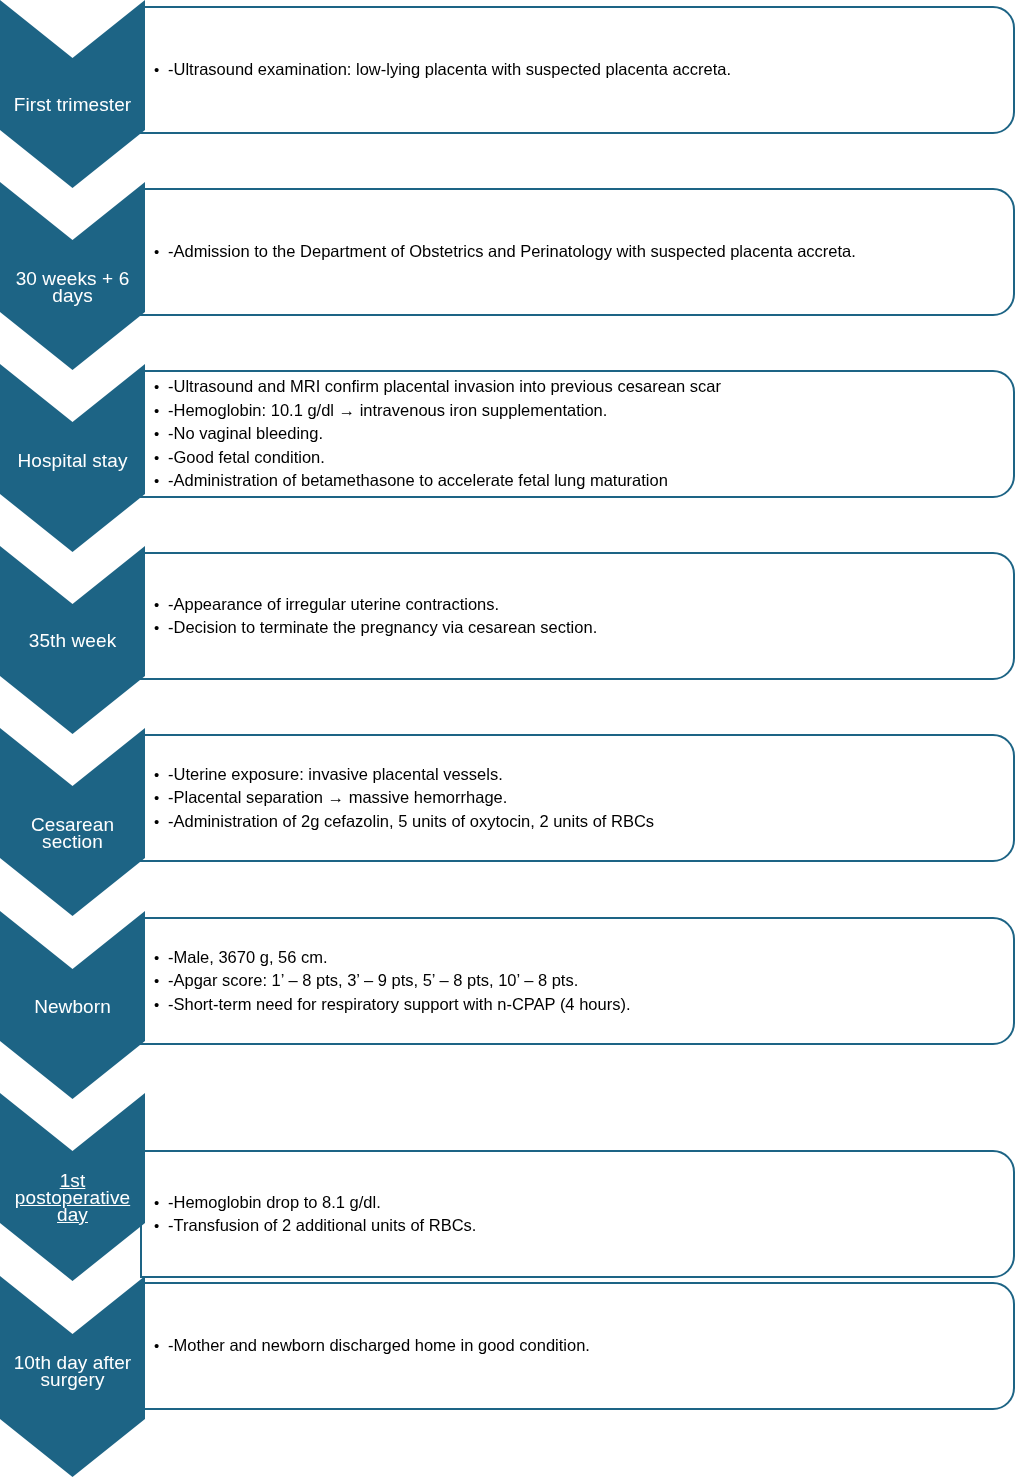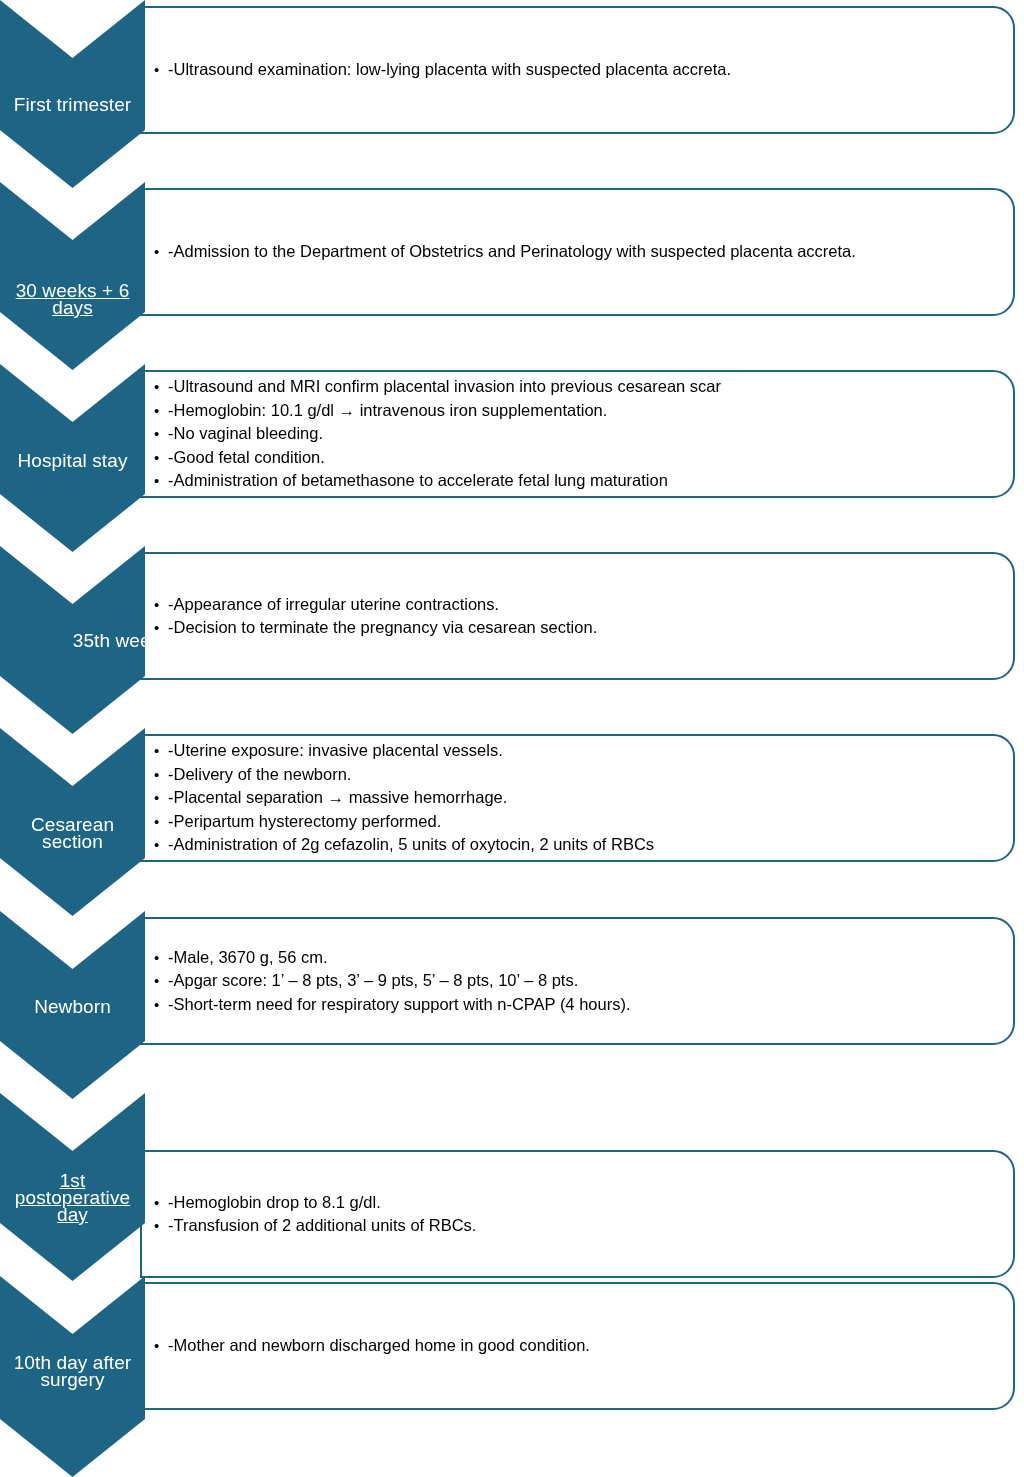--- a/index.html
+++ b/index.html
@@ -111,21 +111,21 @@
           <li>-Ultrasound examination: low-lying placenta with suspected placenta accreta.</li>
         </ul>
       </div>
     </div>
     <div class="stage" style="top: 0px;">
       <div class="chevron" style="top: 182px; height: 188px;">
         <svg viewBox="0 0 145 188" width="145" height="188" preserveAspectRatio="none">
           <path d="M 0 0 L 72.5 58 L 145 0 L 145 130 L 72.5 188 L 0 130 Z" fill="#1d6485"></path>
         </svg>
       </div>
-      <div class="chevron-label" style="top: 282px; text-decoration: underline;">30 weeks + 6 days</div>
+      <div class="chevron-label" style="top: 270px;">30 weeks + 6 days</div>
       <div class="content-box" style="top: 188px; height: 128px;">
         <ul class="bullets">
           <li>-Admission to the Department of Obstetrics and Perinatology with suspected placenta accreta.</li>
         </ul>
       </div>
     </div>
     <div class="stage" style="top: 0px;">
       <div class="chevron" style="top: 364px; height: 188px;">
         <svg viewBox="0 0 145 188" width="145" height="188" preserveAspectRatio="none">
           <path d="M 0 0 L 72.5 58 L 145 0 L 145 130 L 72.5 188 L 0 130 Z" fill="#1d6485"></path>
@@ -141,41 +141,39 @@
           <li>-Administration of betamethasone to accelerate fetal lung maturation</li>
         </ul>
       </div>
     </div>
     <div class="stage" style="top: 0px;">
       <div class="chevron" style="top: 546px; height: 188px;">
         <svg viewBox="0 0 145 188" width="145" height="188" preserveAspectRatio="none">
           <path d="M 0 0 L 72.5 58 L 145 0 L 145 130 L 72.5 188 L 0 130 Z" fill="#1d6485"></path>
         </svg>
       </div>
-      <div class="chevron-label" style="top: 632px; padding-left: 44px;">35th week</div>
+      <div class="chevron-label" style="top: 632px;">35th week</div>
       <div class="content-box" style="top: 552px; height: 128px;">
         <ul class="bullets">
           <li>-Appearance of irregular uterine contractions.</li>
           <li>-Decision to terminate the pregnancy via cesarean section.</li>
         </ul>
       </div>
     </div>
     <div class="stage" style="top: 0px;">
       <div class="chevron" style="top: 728px; height: 188px;">
         <svg viewBox="0 0 145 188" width="145" height="188" preserveAspectRatio="none">
           <path d="M 0 0 L 72.5 58 L 145 0 L 145 130 L 72.5 188 L 0 130 Z" fill="#1d6485"></path>
         </svg>
       </div>
       <div class="chevron-label" style="top: 816px;">Cesarean section</div>
       <div class="content-box" style="top: 734px; height: 128px;">
         <ul class="bullets">
           <li>-Uterine exposure: invasive placental vessels.</li>
-          <li>-Delivery of the newborn.</li>
           <li>-Placental separation → massive hemorrhage.</li>
-          <li>-Peripartum hysterectomy performed.</li>
           <li>-Administration of 2g cefazolin, 5 units of oxytocin, 2 units of RBCs</li>
         </ul>
       </div>
     </div>
     <div class="stage" style="top: 0px;">
       <div class="chevron" style="top: 911px; height: 188px;">
         <svg viewBox="0 0 145 188" width="145" height="188" preserveAspectRatio="none">
           <path d="M 0 0 L 72.5 58 L 145 0 L 145 130 L 72.5 188 L 0 130 Z" fill="#1d6485"></path>
         </svg>
       </div>

